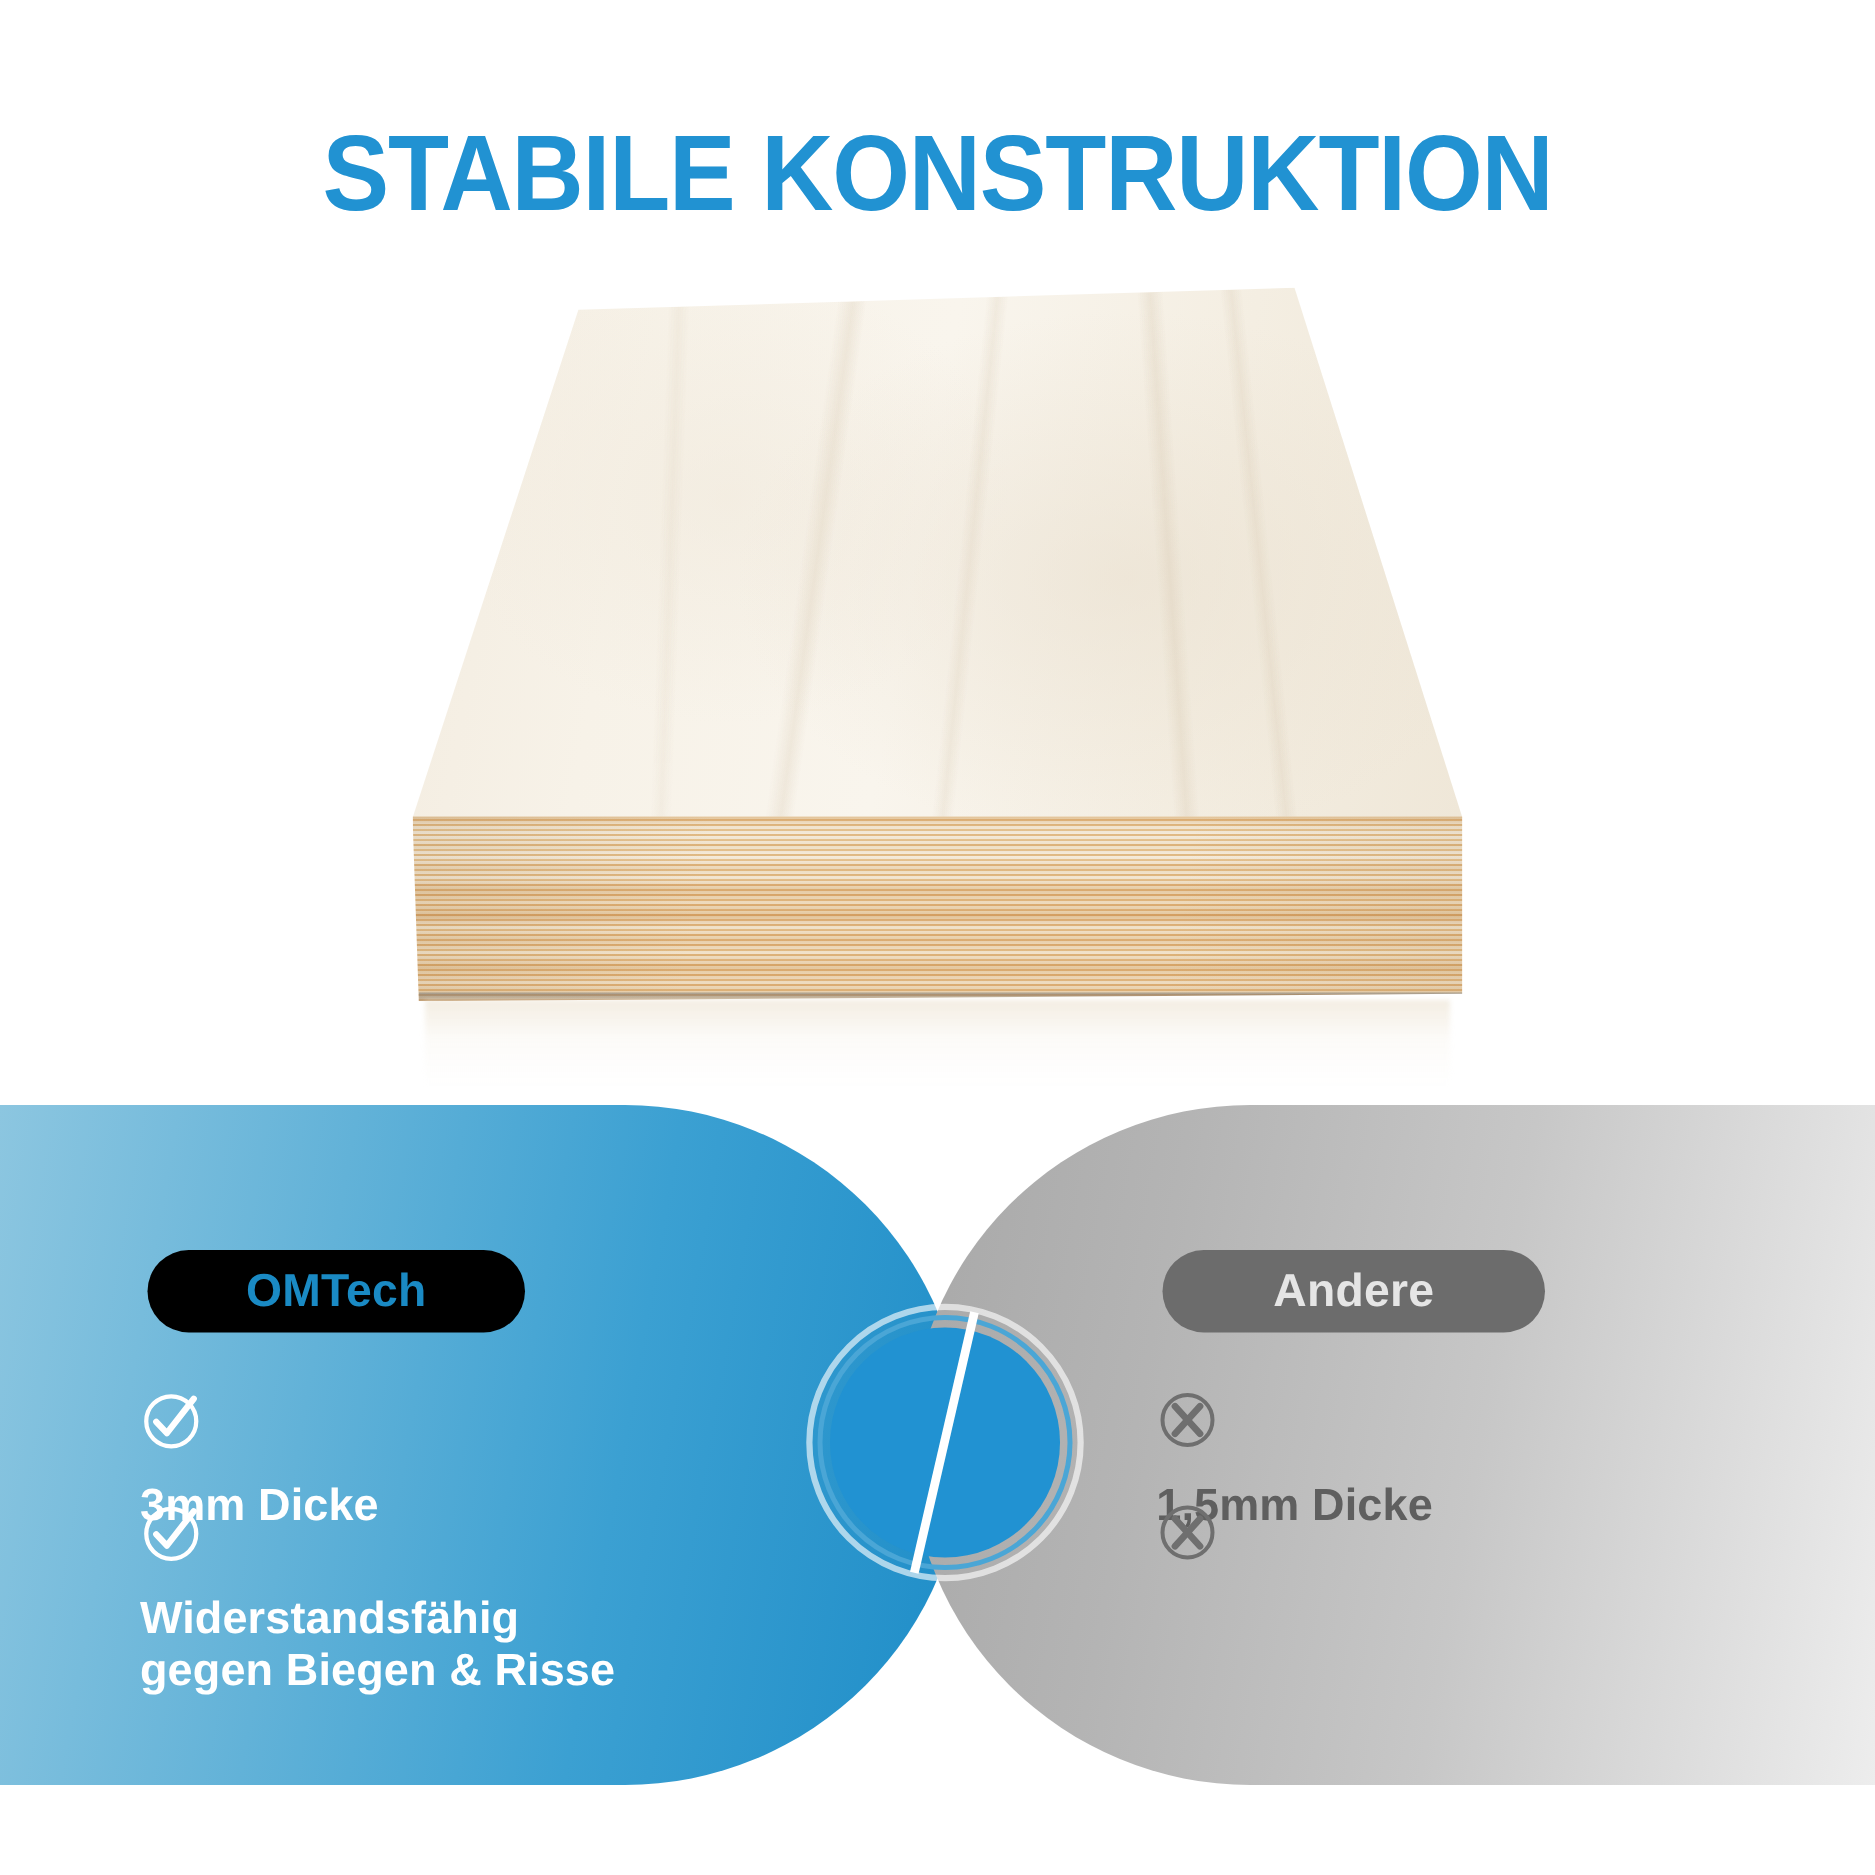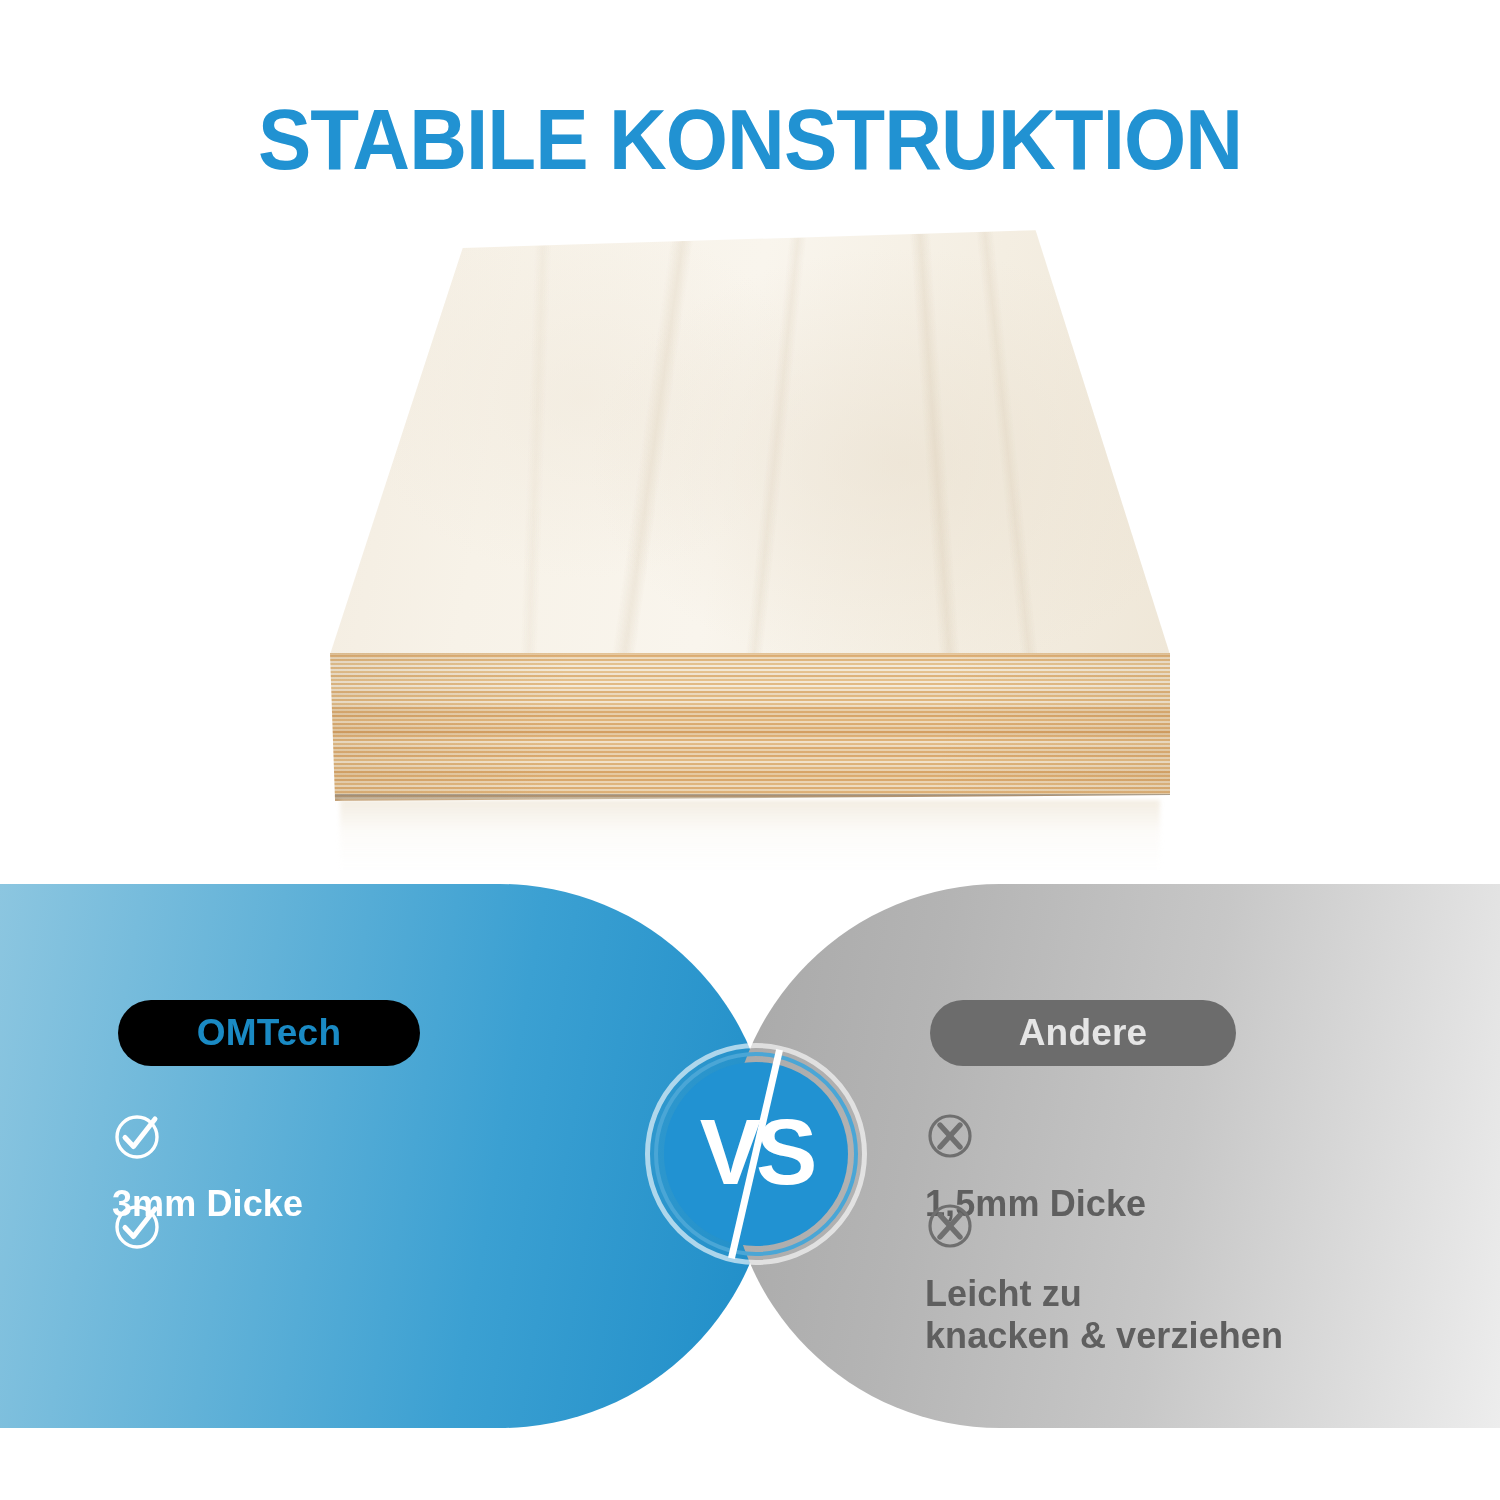--- a/index.html
+++ b/index.html
@@ -267,20 +267,22 @@
   <span class="txt">3mm Dicke</span>
 </div>
 
 <div class="feature side-left f-l2">
   <span class="ico">
     <svg viewBox="0 0 50 50" width="50" height="50" aria-hidden="true">
       <circle cx="25" cy="26" r="20" fill="none" stroke="#ffffff" stroke-width="3.4"></circle>
       <path d="M13 26.5 L21.5 35.5 L43 8" fill="none" stroke="#ffffff" stroke-width="5" stroke-linecap="round" stroke-linejoin="round"></path>
     </svg>
   </span>
+  <span class="txt">Widerstandsfähig
+gegen Biegen &amp; Risse</span>
 </div>
 
 <div class="feature side-right f-r1">
   <span class="ico">
     <svg viewBox="0 0 50 50" width="50" height="50" aria-hidden="true">
       <circle cx="25" cy="25" r="20" fill="none" stroke="#6f6f6f" stroke-width="3.2"></circle>
       <path d="M15 14 L35 36" fill="none" stroke="#6f6f6f" stroke-width="5.4" stroke-linecap="round"></path>
       <path d="M35 14 L15 36" fill="none" stroke="#6f6f6f" stroke-width="5.4" stroke-linecap="round"></path>
     </svg>
   </span>
@@ -288,23 +290,20 @@
 </div>
 
 <div class="feature side-right f-r2">
   <span class="ico">
     <svg viewBox="0 0 50 50" width="50" height="50" aria-hidden="true">
       <circle cx="25" cy="25" r="20" fill="none" stroke="#6f6f6f" stroke-width="3.2"></circle>
       <path d="M15 14 L35 36" fill="none" stroke="#6f6f6f" stroke-width="5.4" stroke-linecap="round"></path>
       <path d="M35 14 L15 36" fill="none" stroke="#6f6f6f" stroke-width="5.4" stroke-linecap="round"></path>
     </svg>
   </span>
-  <span class="txt">Leicht zu
-knacken &amp; verziehen</span>
 </div>
 
 <div class="vs-badge">
   <div class="ring-outer"></div>
   <div class="ring-mid"></div>
   <div class="disc"></div>
-  <div class="vs-text">VS</div>
   <div class="slash"></div>
 </div>
 
 </body></html>

